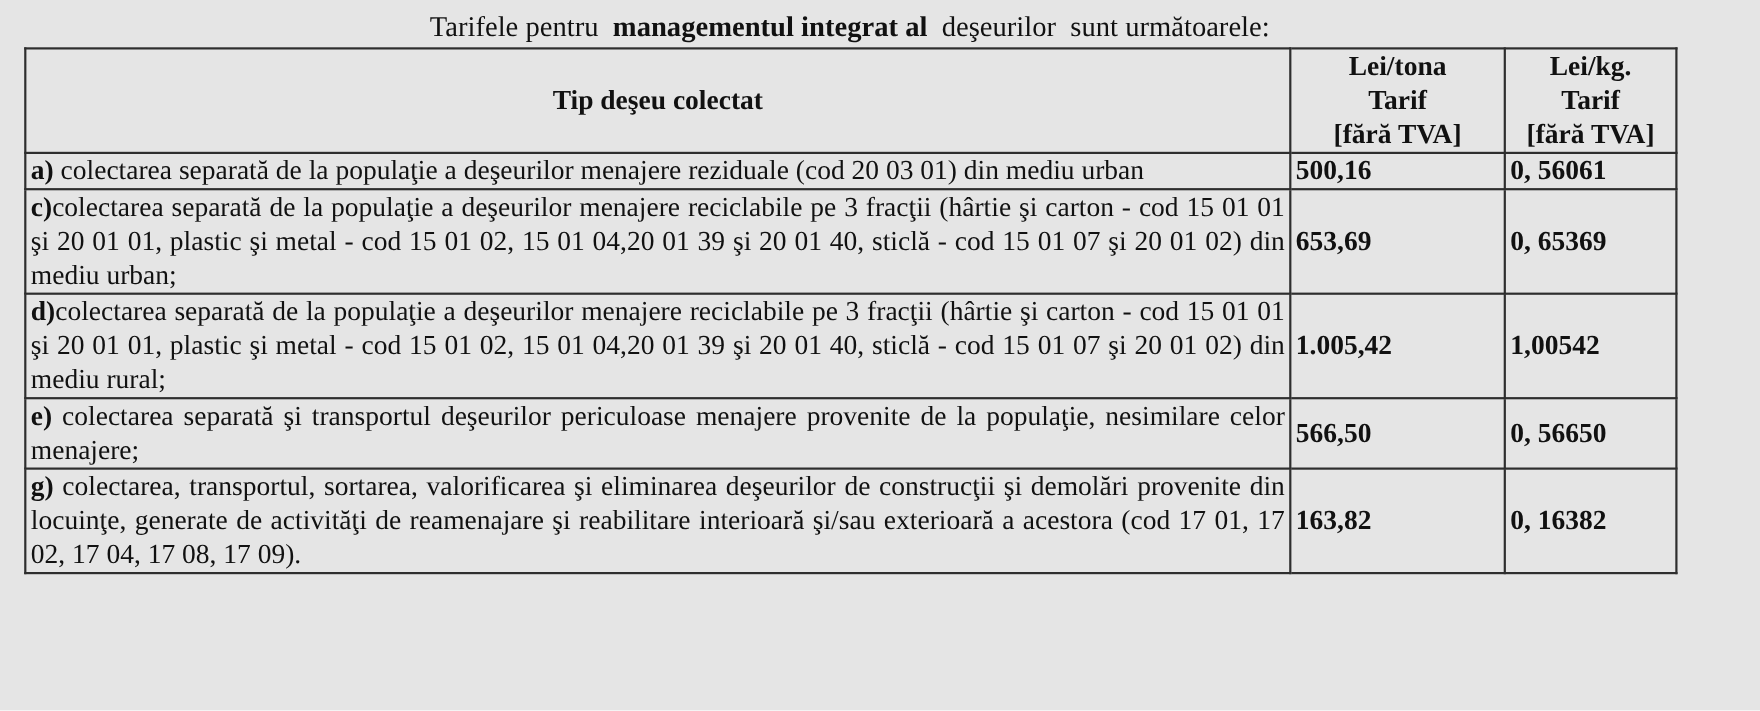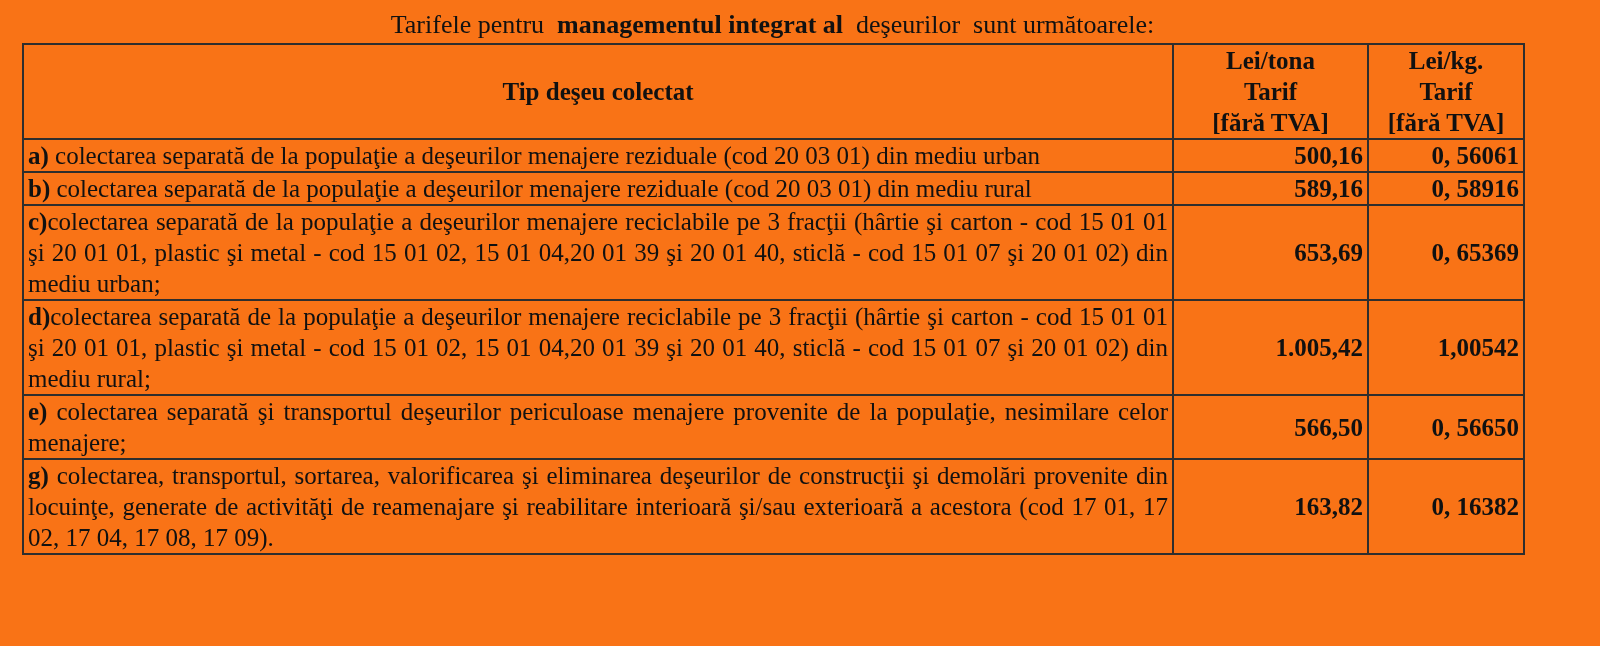--- a/index.html
+++ b/index.html
@@ -6,21 +6,21 @@
     margin: 0;
     padding: 0;
     background: #ffffff;
     font-family: "Liberation Serif", "DejaVu Serif", serif;
     color: #111111;
   }
   .page {
     position: relative;
     width: 1600px;
     height: 646px;
-    background: #f97316;
+    background: #e5e5e5;
     overflow: hidden;
   }
   .doc-title {
     margin: 10px 0 3px 22px;
     width: 1501px;
     text-align: center;
     font-size: 26px;
     line-height: 30px;
     white-space: pre-wrap;
   }
@@ -49,21 +49,21 @@
     vertical-align: middle;
   }
   .head-multiline { white-space: pre-line; }
   .desc-cell {
     text-align: justify;
     vertical-align: middle;
     padding: 1px 4px;
   }
   .row-label { font-weight: bold; }
   .num-cell {
-    text-align: right;
+    text-align: left;
     font-weight: bold;
     vertical-align: middle;
   }
   tr.h-1 { height: 31px; }
   tr.h-2 { height: 59px; padding-left: 44px; }
   tr.h-3 { height: 95px; margin-top: 28px; }
   tr.h-g { height: 88px; }
 </style>
 </head>
 <body>
@@ -88,25 +88,20 @@
 Tarif
 [fără TVA]</th>
       </tr>
     </thead>
     <tbody>
       <tr class="h-1">
         <td class="desc-cell"><span class="row-label">a)</span><span> colectarea separată de la populaţie a deşeurilor menajere reziduale (cod 20 03 01) din mediu urban</span></td>
         <td class="num-cell">500,16</td>
         <td class="num-cell">0, 56061</td>
       </tr>
-      <tr class="h-1">
-        <td class="desc-cell"><span class="row-label">b)</span><span> colectarea separată de la populaţie a deşeurilor menajere reziduale (cod 20 03 01) din mediu rural</span></td>
-        <td class="num-cell">589,16</td>
-        <td class="num-cell">0, 58916</td>
-      </tr>
       <tr class="h-3">
         <td class="desc-cell"><span class="row-label">c)</span><span>colectarea separată de la populaţie a deşeurilor menajere reciclabile pe 3 fracţii (hârtie şi carton - cod 15 01 01 şi 20 01 01, plastic şi metal - cod 15 01 02, 15 01 04,20 01 39 şi 20 01 40, sticlă - cod 15 01 07 şi 20 01 02) din mediu urban;</span></td>
         <td class="num-cell">653,69</td>
         <td class="num-cell">0, 65369</td>
       </tr>
       <tr class="h-3">
         <td class="desc-cell"><span class="row-label">d)</span><span>colectarea separată de la populaţie a deşeurilor menajere reciclabile pe 3 fracţii (hârtie şi carton - cod 15 01 01 şi 20 01 01, plastic şi metal - cod 15 01 02, 15 01 04,20 01 39 şi 20 01 40, sticlă - cod 15 01 07 şi 20 01 02) din mediu rural;</span></td>
         <td class="num-cell">1.005,42</td>
         <td class="num-cell">1,00542</td>
       </tr>

